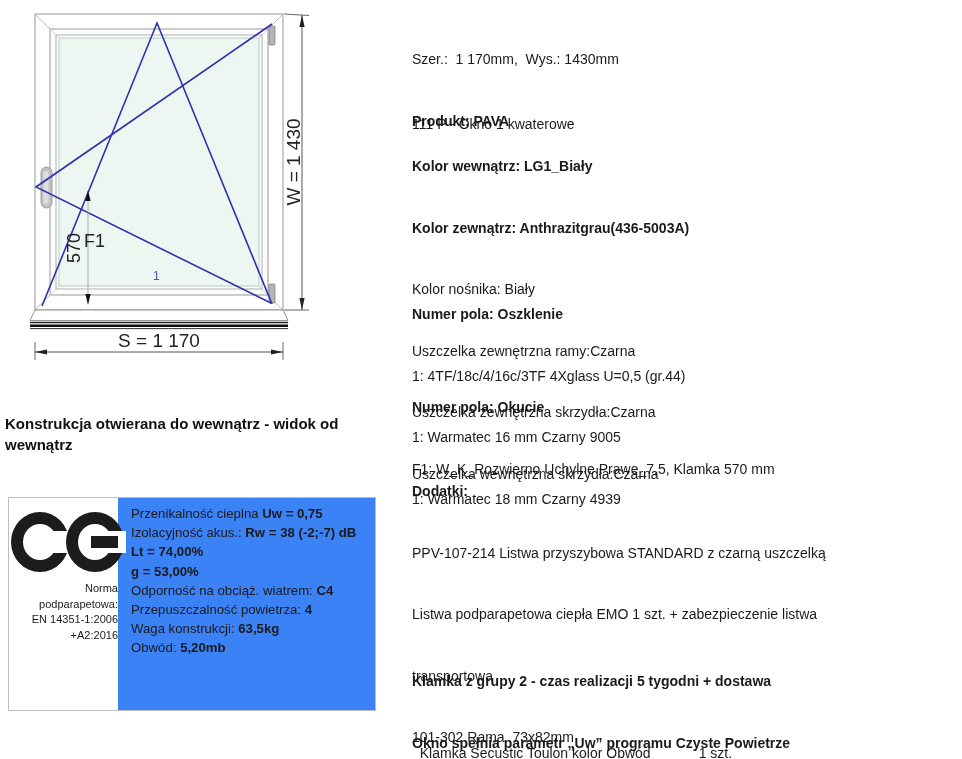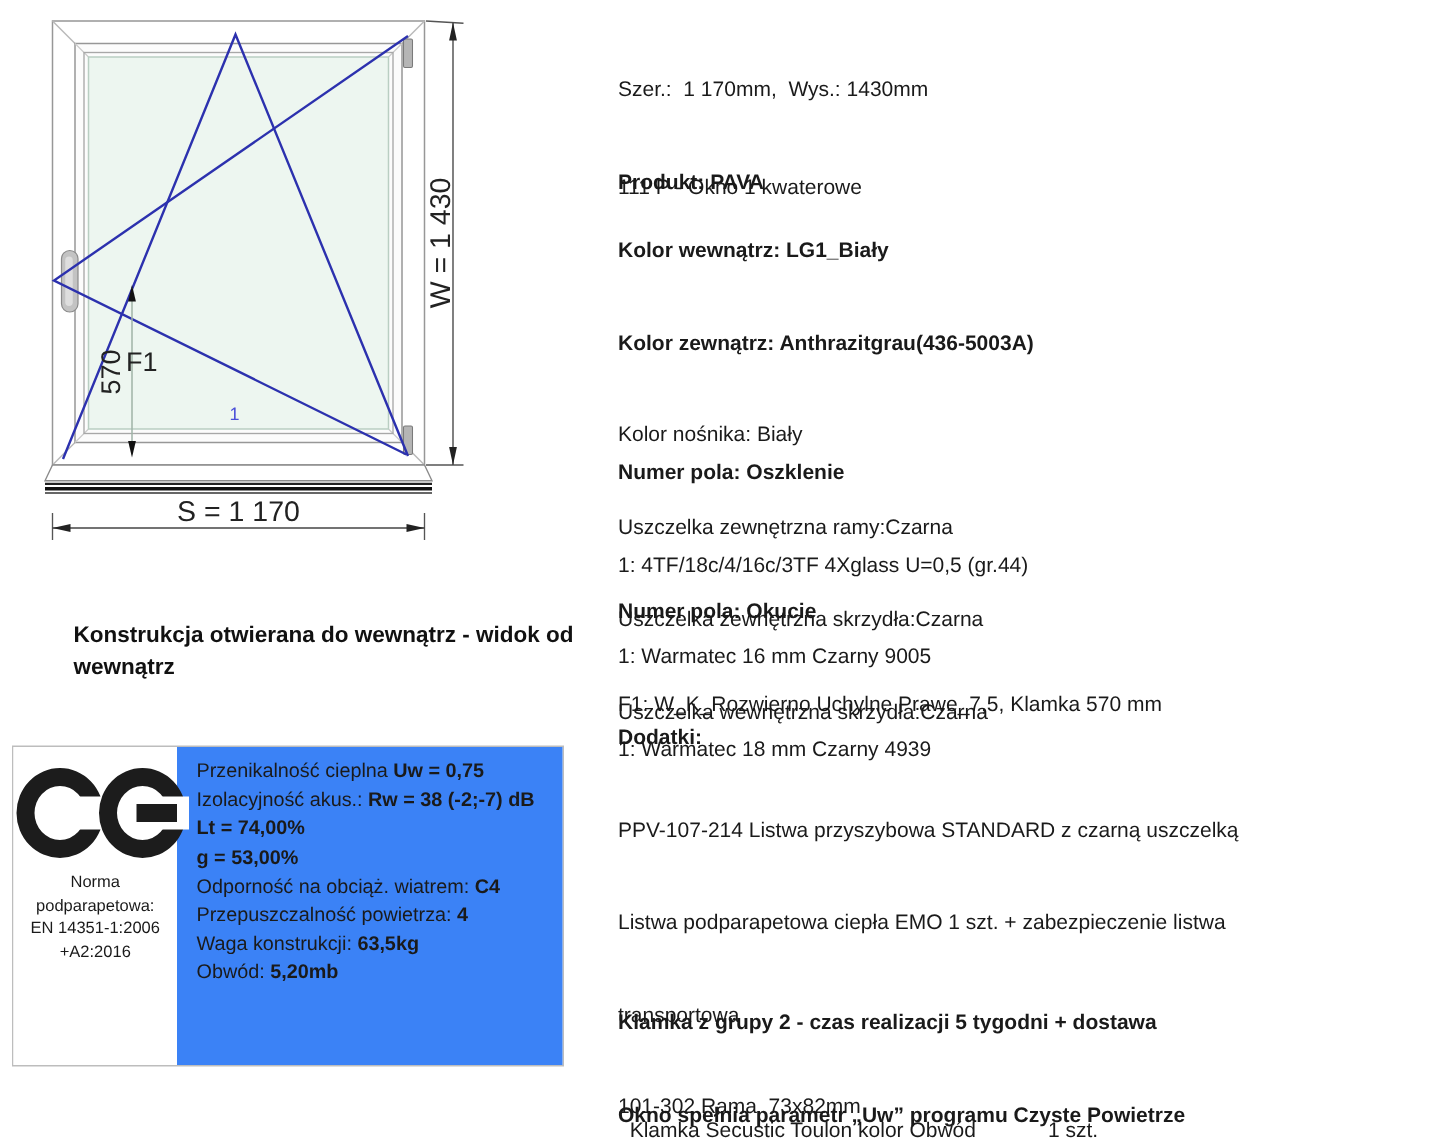--- a/index.html
+++ b/index.html
@@ -11,21 +11,21 @@
     -webkit-font-smoothing:antialiased;
   }
   .abs { position:absolute; }
 
   
   #drawing { left:0; top:0; width:400px; height:400px; }
 
   
   #caption {
     left:5px; top:413px; width:362px;
-    font-size:15px; line-height:21px; font-weight:bold; color:#111;margin-left:44px;
+    font-size:15px; line-height:21px; font-weight:bold; color:#111;
   }
 
   
   #ce-box {
     left:8px; top:497px; width:368px; height:214px;
     border:1px solid #bdbdbd; display:flex; box-sizing:border-box;
     background:#ffffff;
   }
   #ce-left {
     width:109px; background:#ffffff; text-align:center;
@@ -39,21 +39,21 @@
   }
   .ce-cut {
     position:absolute; left:38px; top:19px; width:22px; height:22px;
     background:#ffffff;
   }
   .ce-bar {
     position:absolute; left:25px; top:24px; width:27px; height:12px;
     background:#1c1c1c;
   }
   #ce-norma {
-    margin-top:9px; font-size:11px; line-height:15.5px; color:#1a1a1a;
+    margin-top:9px; font-size:11px; line-height:15.5px; color:#1a1a1a;text-align:right;
   }
   #ce-right {
     flex:1; background:#3b82f6; padding:6px 6px 6px 13px;
     font-size:13.2px; line-height:19.2px; box-sizing:border-box;
   }
   .spec-line b { font-weight:bold; }
 
   
   .col { left:412px; width:522px; font-size:14px; line-height:20.5px; white-space:pre-wrap; }
   .col .b { font-weight:bold; }

